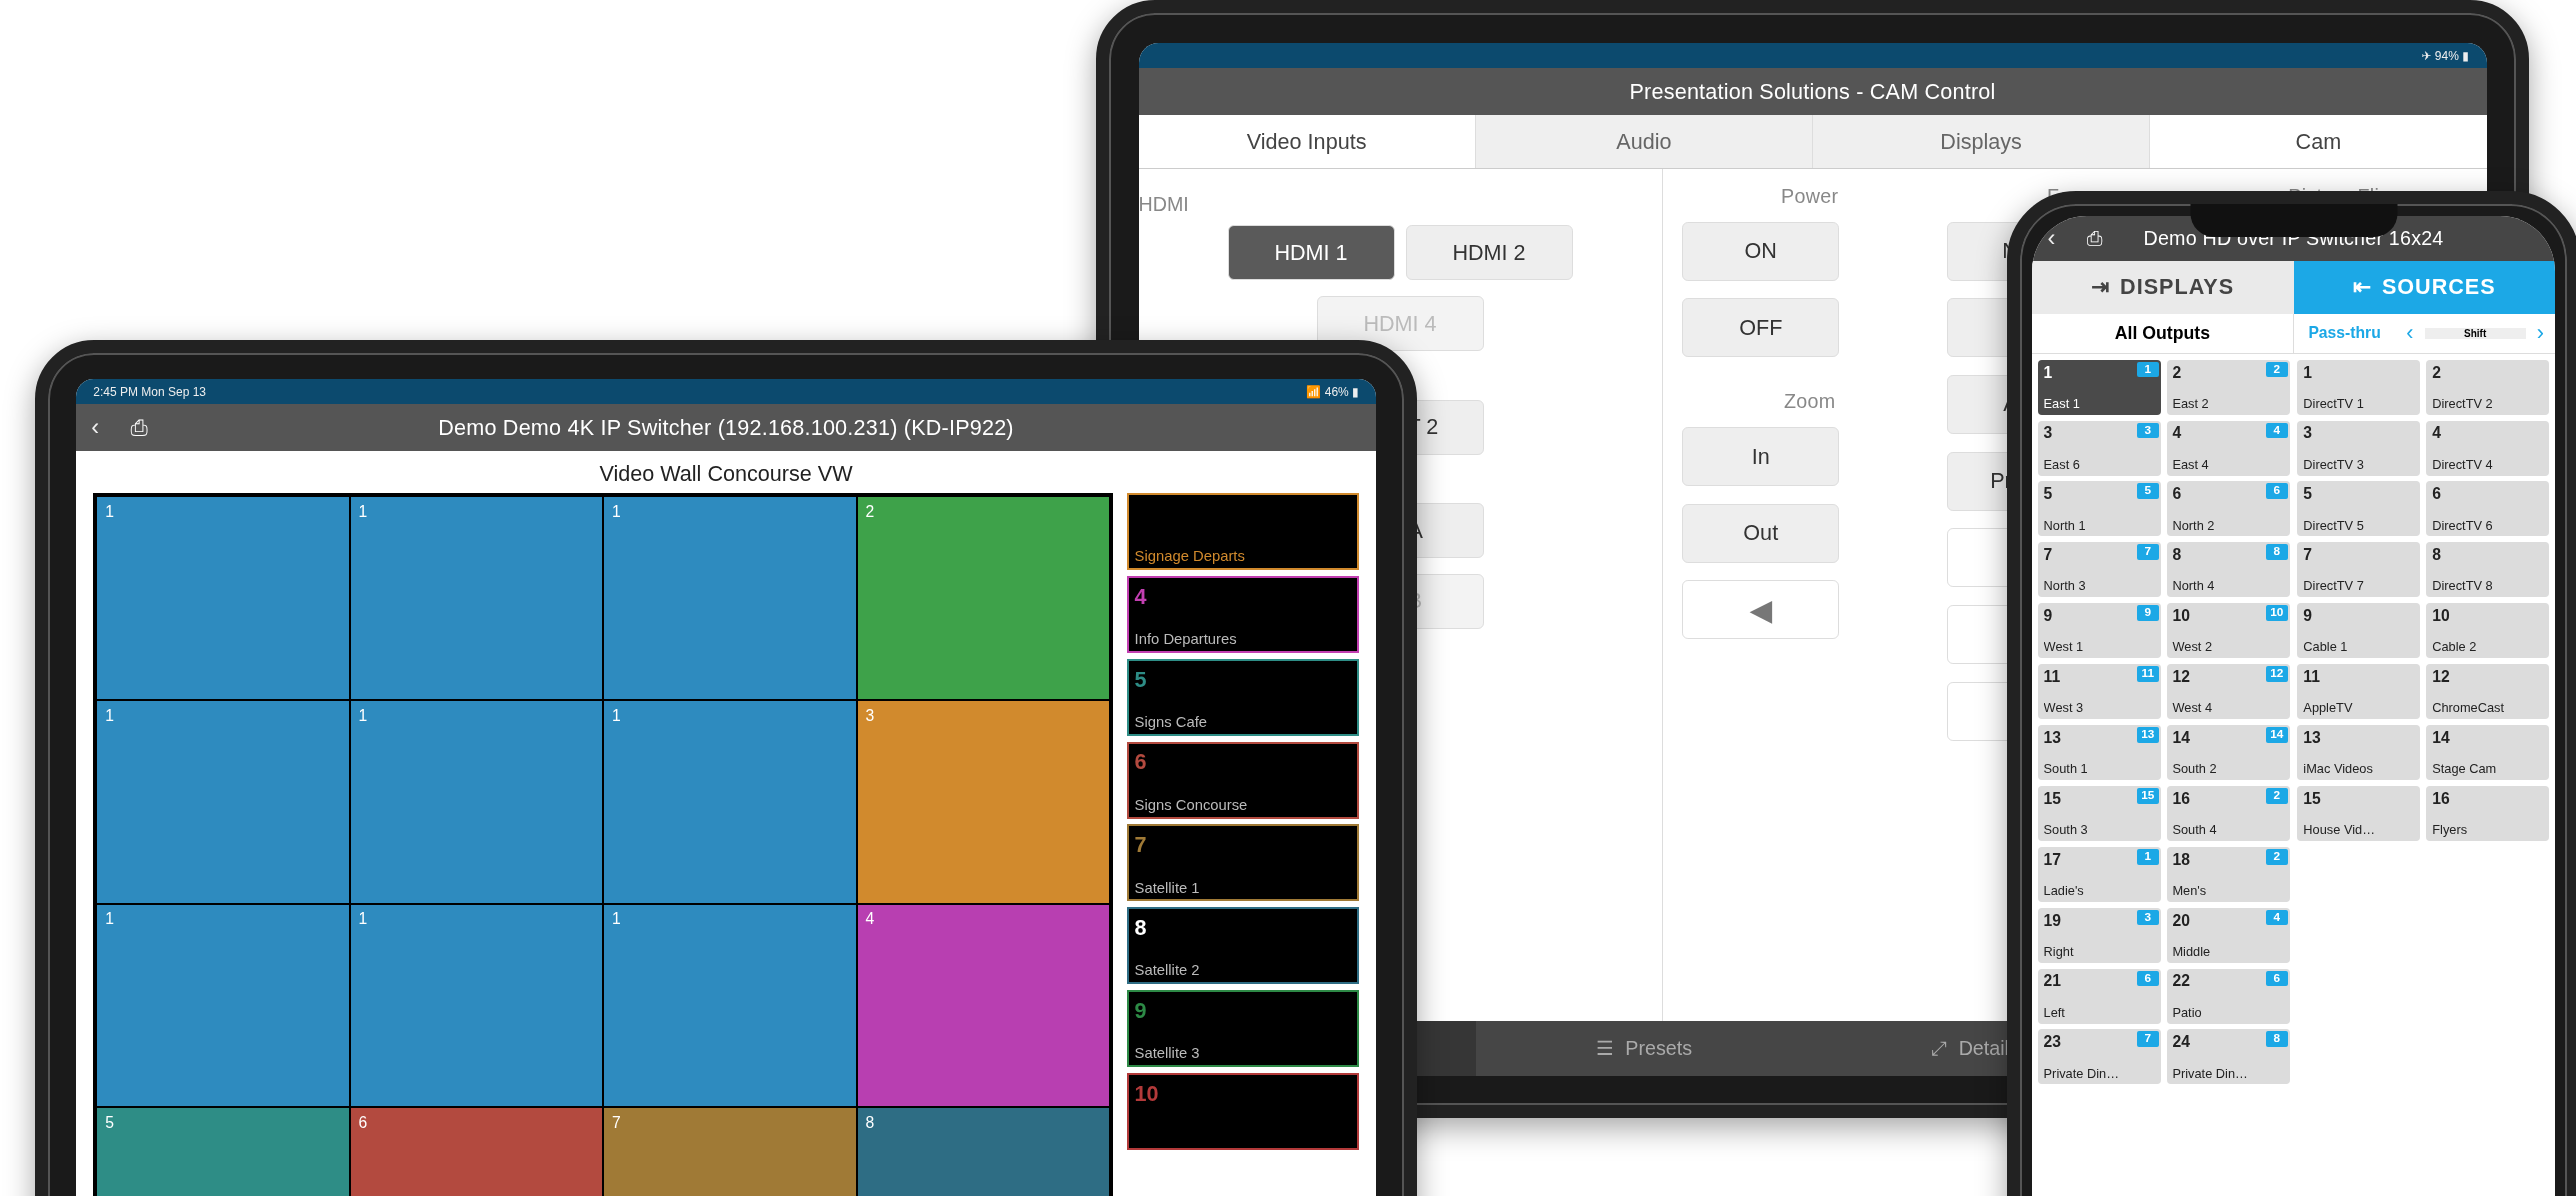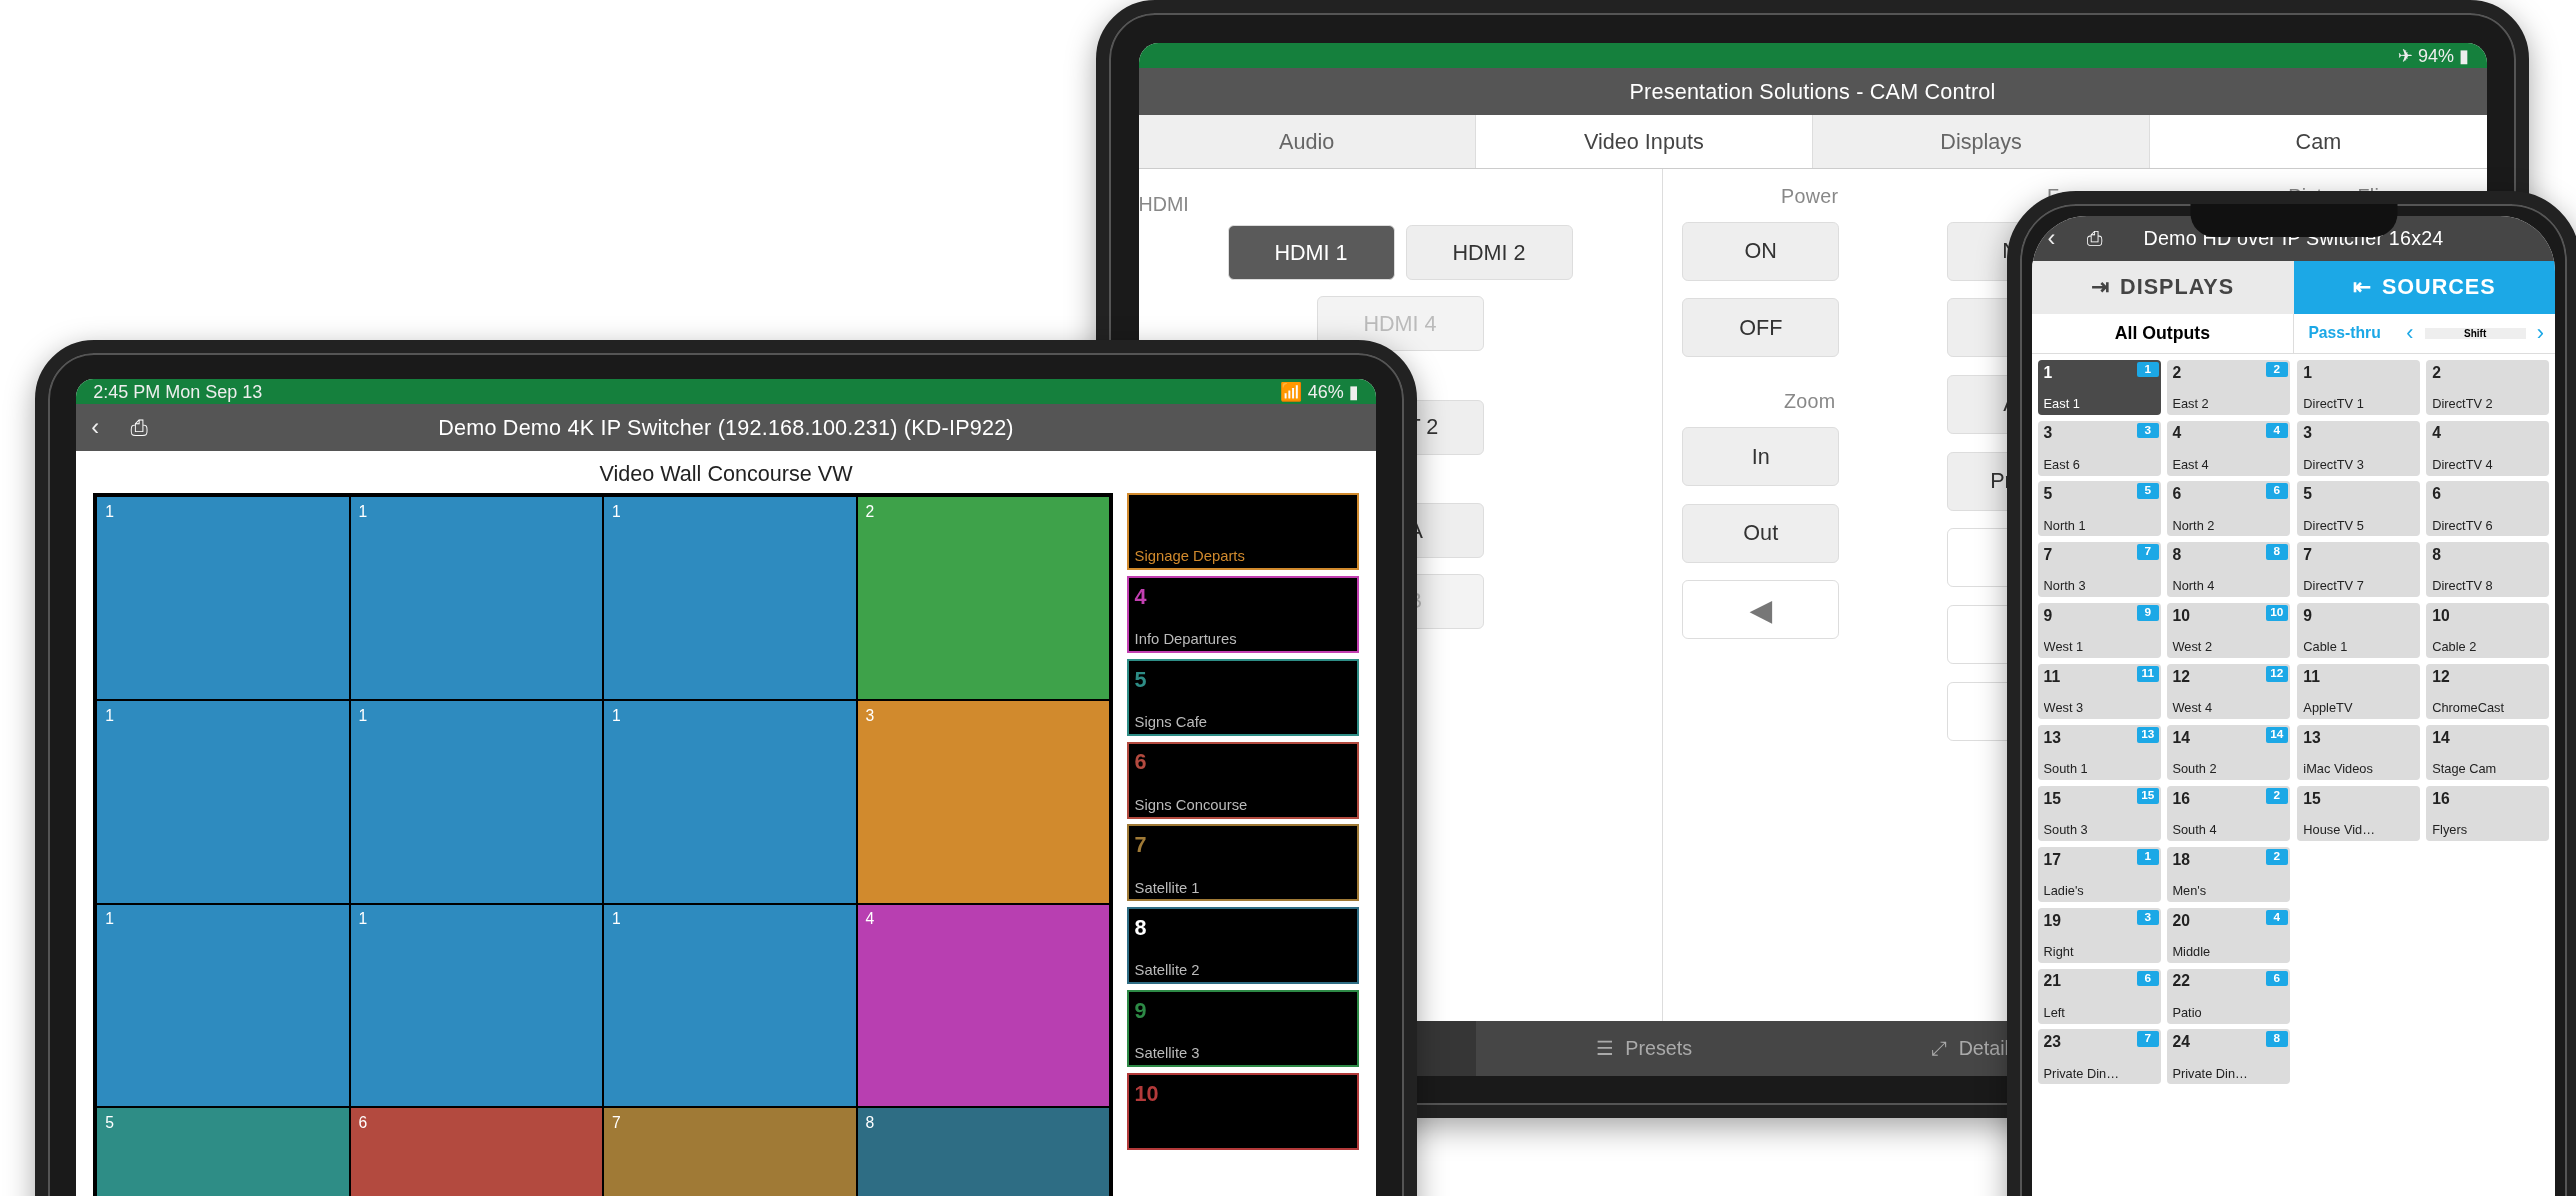--- a/index.html
+++ b/index.html
@@ -32,23 +32,23 @@
     position: absolute;
     background: #fff;
     overflow: hidden;
   }
 
   
   .statusbar {
     display: flex;
     justify-content: space-between;
     align-items: center;
-    font-size: 18px;
+    font-size: 12px;
     padding: 3.9px 17.7px 2px;
-    background: #15803d;
+    background: #0c4a6e;
     color: #eee;
     height: 19.7px;
   }
   .navbar {
     display: flex;
     align-items: center;
     background: #555;
     color: #fff;
     height: 47px;
     position: relative;
@@ -239,22 +239,22 @@
   <div class="screen">
     <div class="statusbar">
       <span></span>
       <span>✈ <span>94%</span> ▮</span>
     </div>
     <div class="navbar">
       <div class="title">Presentation Solutions - CAM Control</div>
     </div>
 
     <div id="back-header-tabs">
+      <div class="tab active">Video Inputs</div>
       <div class="tab inactive">Audio</div>
-      <div class="tab active">Video Inputs</div>
       <div class="tab inactive">Displays</div>
       <div class="tab active">Cam</div>
     </div>
 
     <div id="back-body">
       <div class="left-inputs">
         <div class="section-label">HDMI</div>
         <div class="input-row">
           <div class="btn selected">HDMI 1</div>
           <div class="btn">HDMI 2</div>

